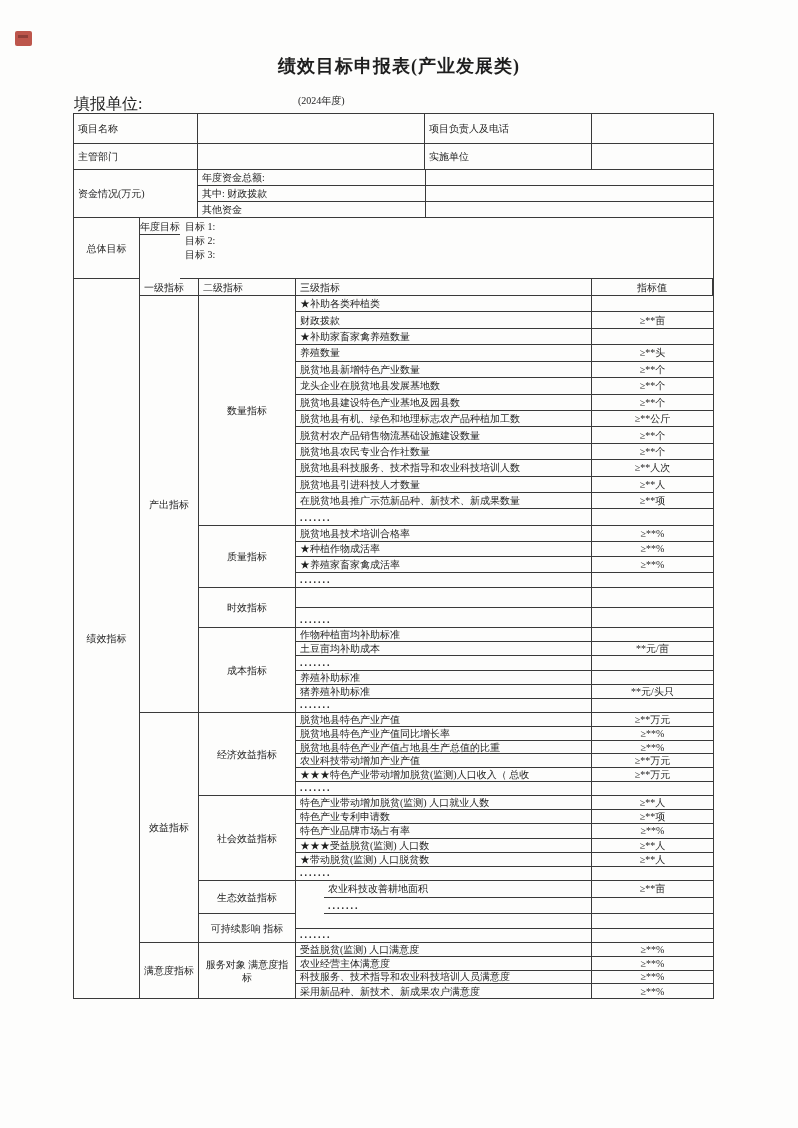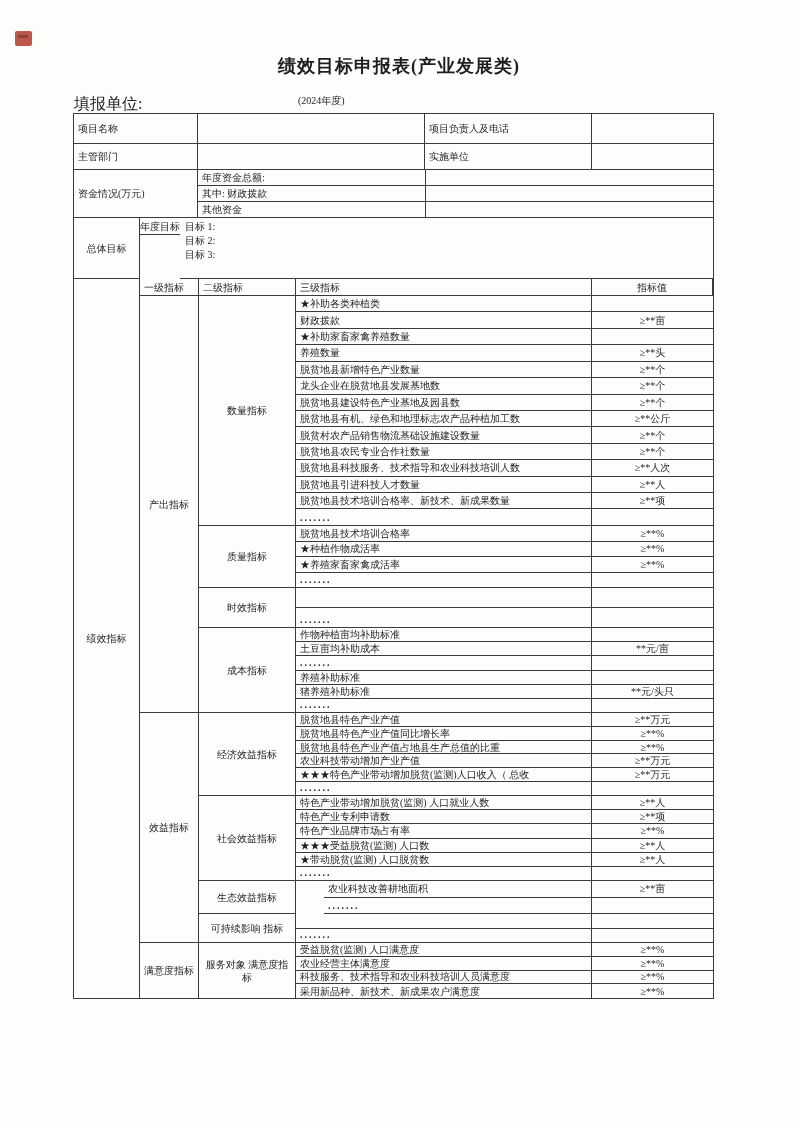--- a/index.html
+++ b/index.html
@@ -163,21 +163,21 @@
                     </div>
                     <div class="ind-row">
                       <div class="l3-cell">脱贫地县科技服务、技术指导和农业科技培训人数</div>
                       <div class="val-cell">≥**人次</div>
                     </div>
                     <div class="ind-row">
                       <div class="l3-cell">脱贫地县引进科技人才数量</div>
                       <div class="val-cell">≥**人</div>
                     </div>
                     <div class="ind-row">
-                      <div class="l3-cell">脱贫地县技术培训合格率、新技术、新成果数量</div>
+                      <div class="l3-cell">在脱贫地县推广示范新品种、新技术、新成果数量</div>
                       <div class="val-cell">≥**项</div>
                     </div>
                     <div class="ind-row">
                       <div class="l3-cell dots">.......</div>
                       <div class="val-cell"></div>
                     </div>
                   </div>
                 </div>
                 <div class="ind-section" style="height: 62px;">
                   <div class="l2-cell">质量指标</div>

